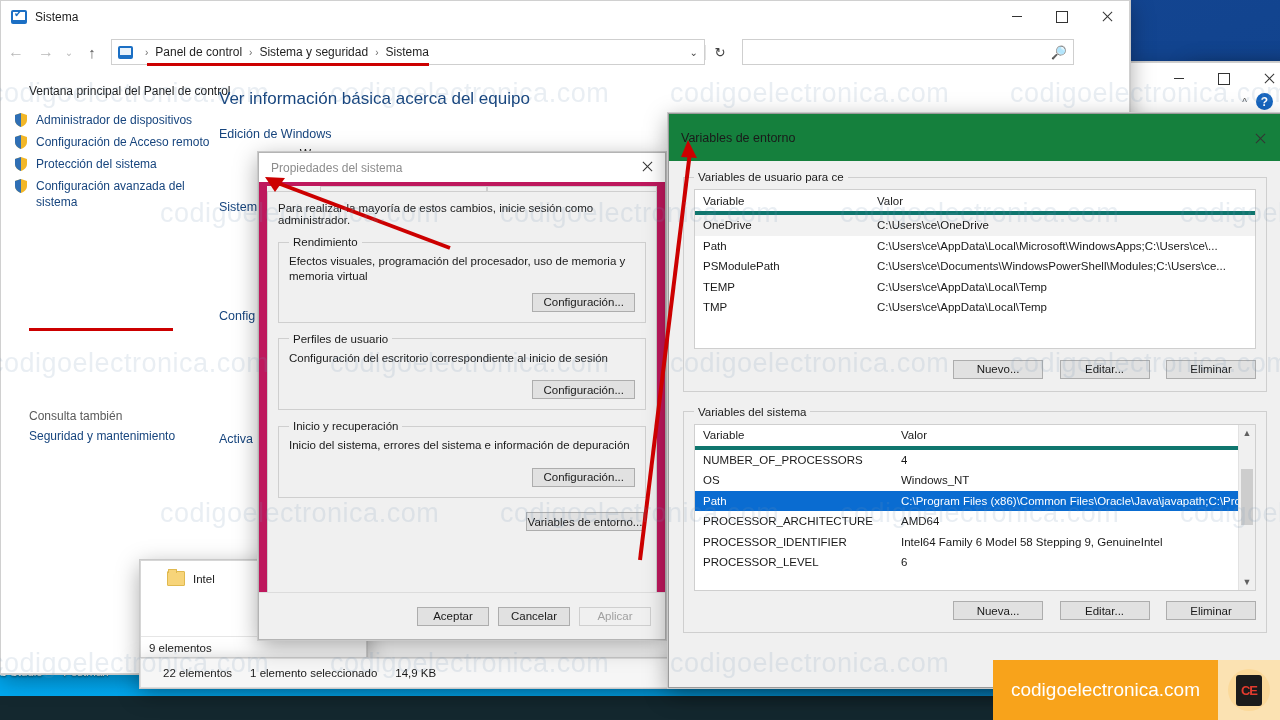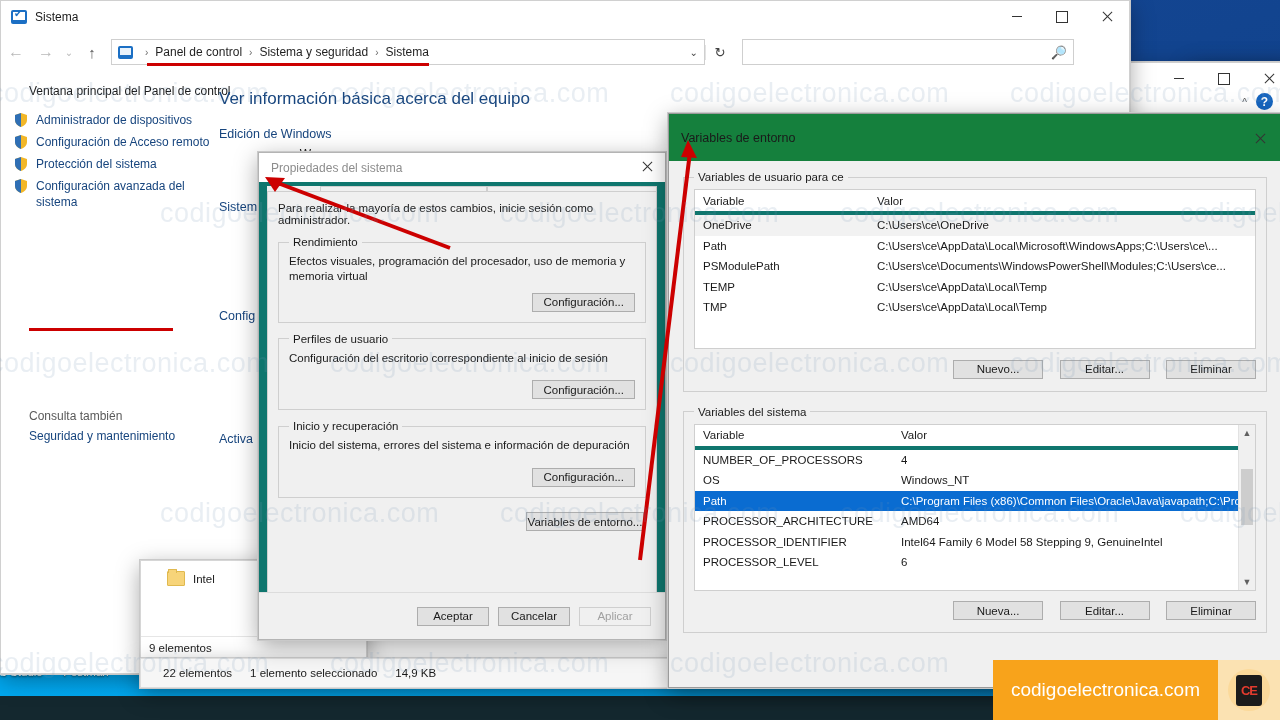--- a/index.html
+++ b/index.html
@@ -82,21 +82,21 @@
   #sideUnderline{position:absolute;left:28px;top:249px;width:144px;height:3px;background:#cc0000;}
 
   
   #mainCol{position:absolute;left:218px;top:88px;width:460px;font-size:12px;color:#1a1a1a;}
   #mainCol .h1{color:#17457e;font-size:17px;margin-bottom:18px;}
   #mainCol .sech{color:#17457e;font-size:12.5px;margin:12px 0 6px;}
   #mainCol .row{display:flex;margin:5px 0;}
   #mainCol .row .k{width:92px;text-align:right;padding-right:8px;color:#1a1a1a;}
 
   
-  #propWin{left:258px;top:152px;width:406px;height:486px;background:#0f766e;border:1px solid #b4b4b4;}
+  #propWin{left:258px;top:152px;width:406px;height:486px;background:#be185d;border:1px solid #b4b4b4;}
   #propWin .wtitle{background:#fff;height:29px;padding-left:12px;color:#8d8d8d;font-size:12px;border-bottom:0;}
   #propWin .wbtn{width:38px;height:29px;}
   .tabstrip{position:relative;margin:4px 8px 0;height:36px;}
   .tabrow{position:absolute;left:0;right:0;display:flex;font-size:11.5px;color:#1a1a1a;}
   .tabrow.top{top:0;}
   .tabrow.bot{top:18px;}
   .tab{height:18px;line-height:17px;text-align:center;border:1px solid #cfcfcf;border-bottom:none;background:#f0f0f0;}
   .tab.active{background:#f0f0f0;border-bottom:1px solid #f0f0f0;font-weight:normal;}
   .tabbody{position:absolute;left:8px;top:38px;right:8px;bottom:46px;background:#f0f0f0;border:1px solid #cfcfcf;}
   .tbtext{font-size:11.5px;color:#1a1a1a;padding:10px 10px 6px;}

